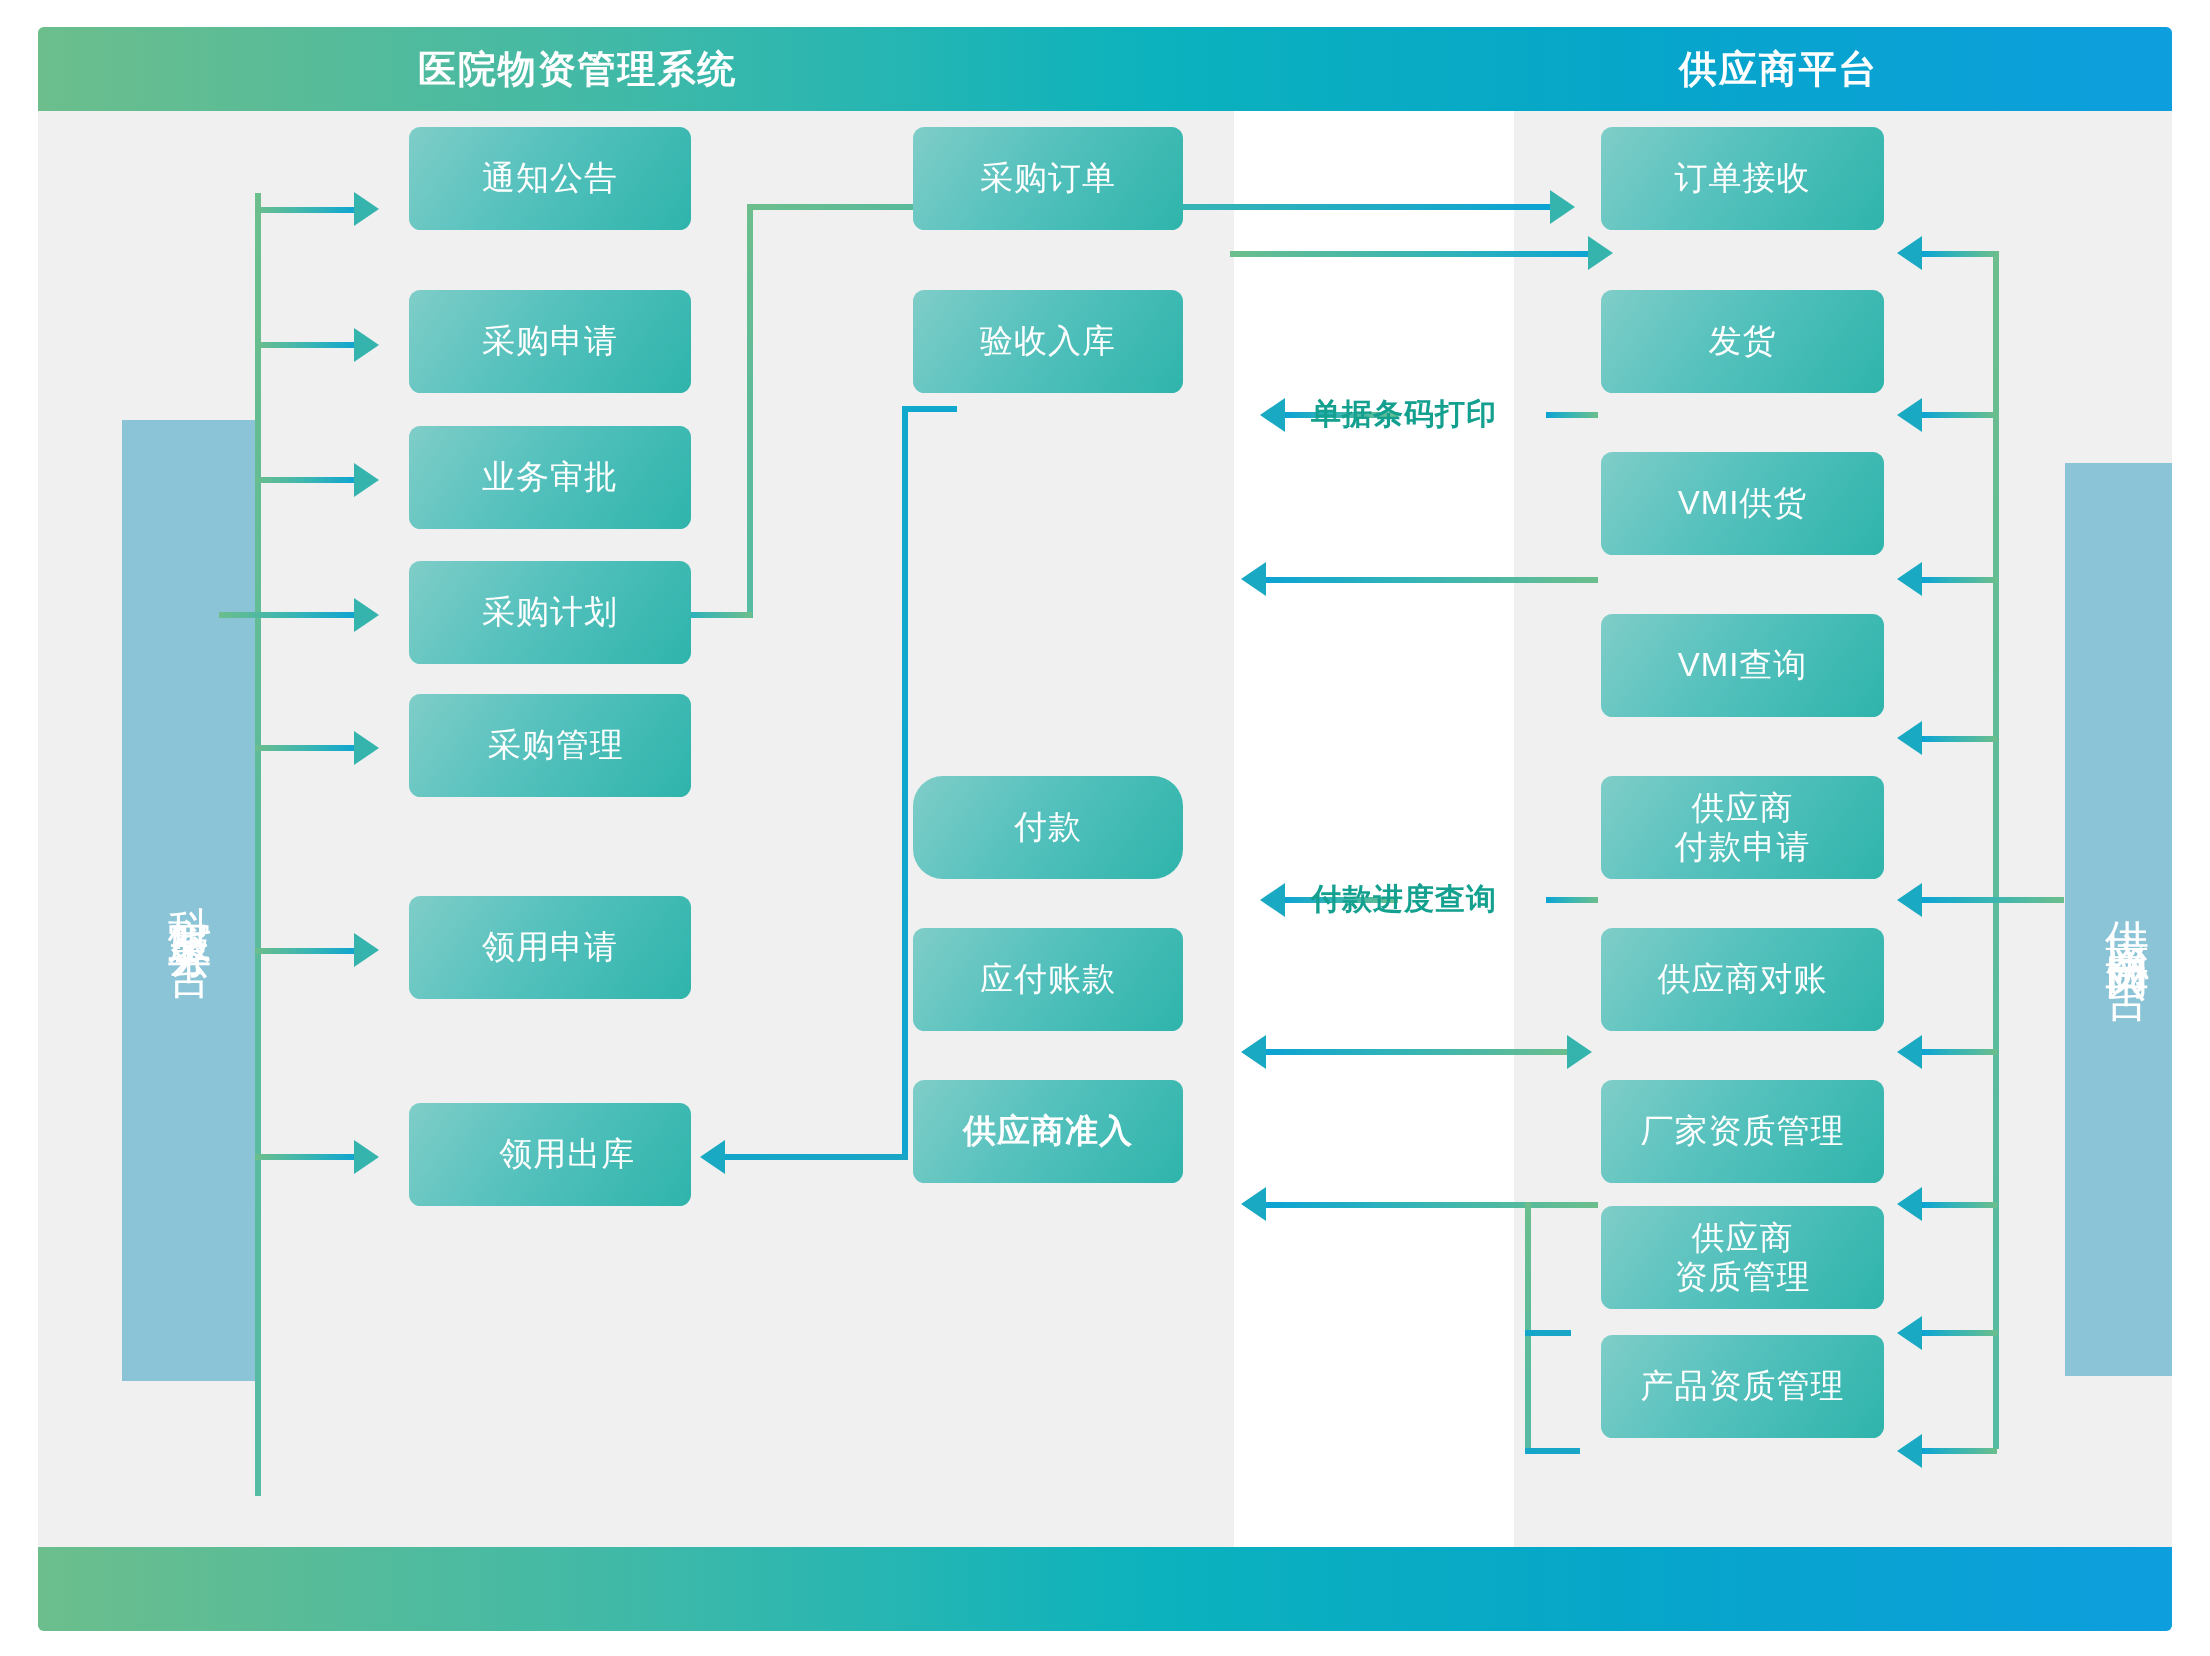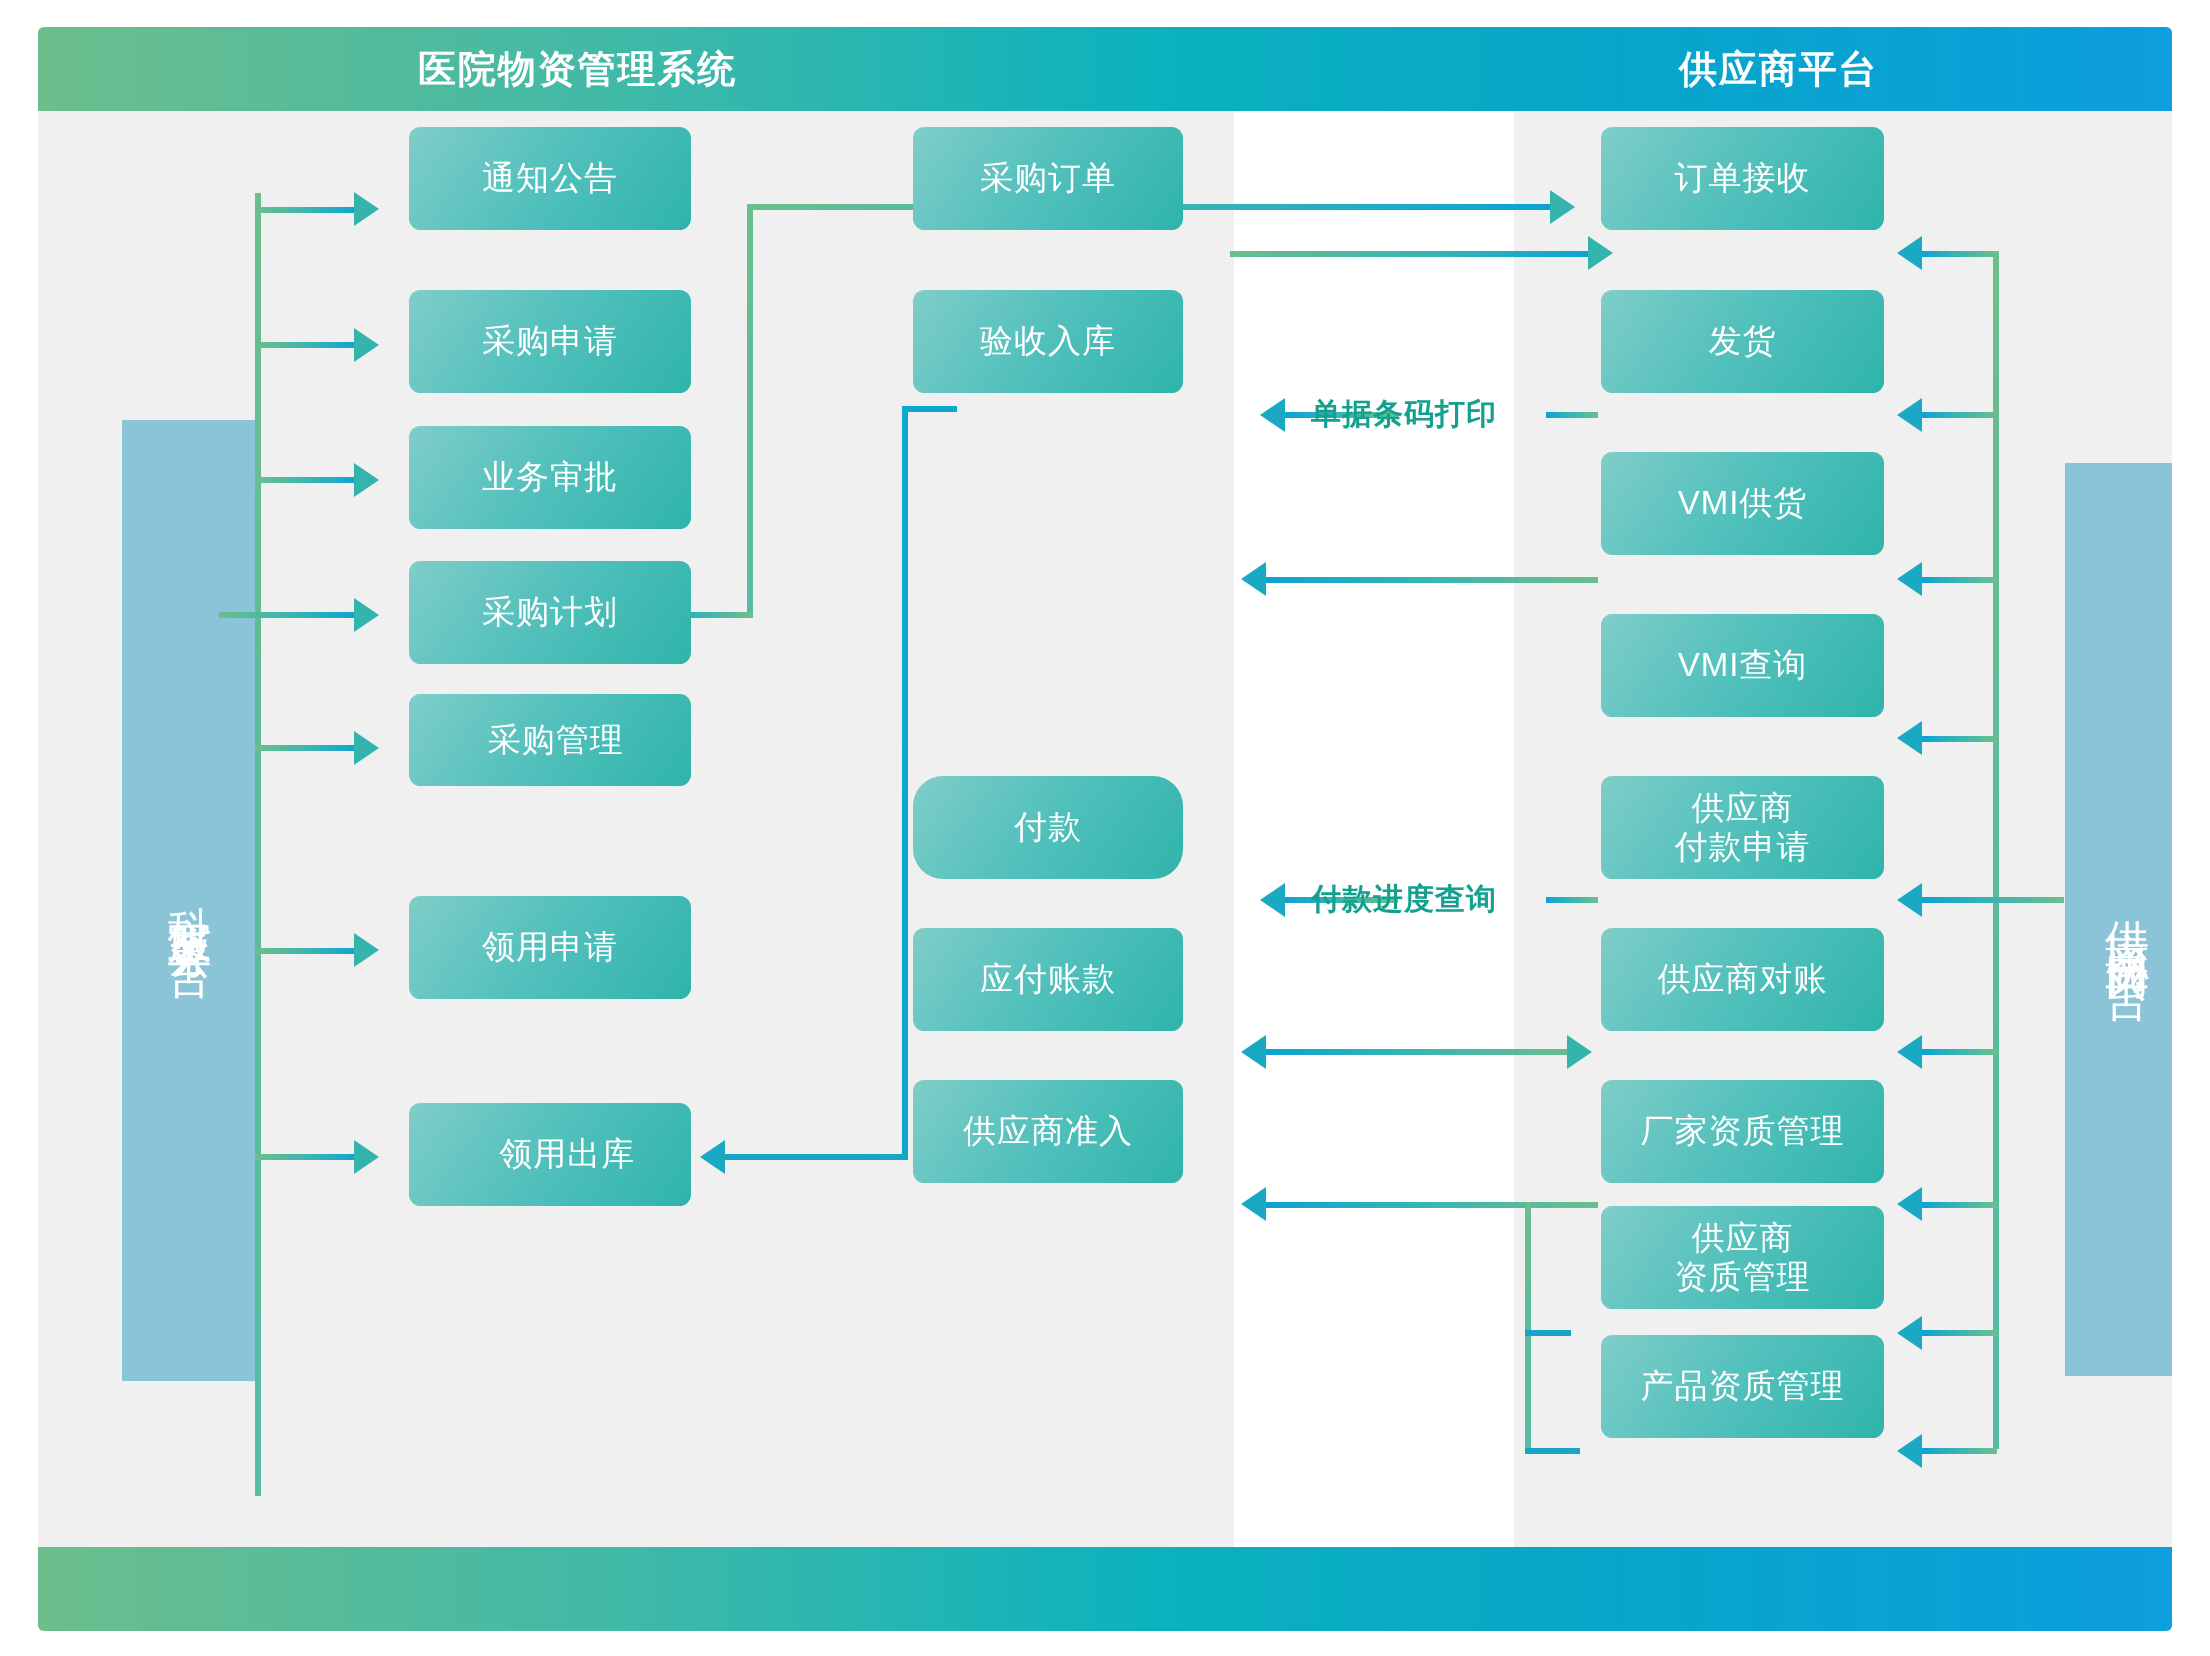--- a/index.html
+++ b/index.html
@@ -190,29 +190,29 @@
     <div class="ln lnh g-green-r" style="left:1883px;top:1303px;width:76px;"></div>
     <div class="arrow arrow-l" style="left:1859px;top:1289px;"></div>
 
     <div class="ln lnh g-green-r" style="left:1883px;top:1421px;width:76px;"></div>
     <div class="arrow arrow-l" style="left:1859px;top:1407px;"></div>
 
     <div class="node" style="left:371px;top:100px;width:282px;height:103px;">通知公告</div>
     <div class="node" style="left:371px;top:263px;width:282px;height:103px;">采购申请</div>
     <div class="node" style="left:371px;top:399px;width:282px;height:103px;">业务审批</div>
     <div class="node" style="left:371px;top:534px;width:282px;height:103px;">采购计划</div>
-    <div class="node" style="left:371px;top:667px;width:282px;height:92px;padding-left:17px;">采购管理</div>
+    <div class="node" style="left:371px;top:667px;width:282px;height:103px;padding-left:17px;">采购管理</div>
     <div class="node" style="left:371px;top:869px;width:282px;height:103px;">领用申请</div>
     <div class="node" style="left:371px;top:1076px;width:282px;height:103px;padding-left:40px;">领用出库</div>
 
     <div class="node" style="left:875px;top:100px;width:270px;height:103px;">采购订单</div>
     <div class="node" style="left:875px;top:263px;width:270px;height:103px;">验收入库</div>
     <div class="node" style="left:875px;top:749px;width:270px;height:103px;border-radius:30px;">付款</div>
     <div class="node" style="left:875px;top:901px;width:270px;height:103px;">应付账款</div>
-    <div class="node" style="left:875px;top:1053px;width:270px;height:103px;">供应商准入</div>
+    <div class="node" style="left:875px;top:1053px;width:270px;height:103px;font-weight:bold;">供应商准入</div>
 
     <div class="node" style="left:1563px;top:100px;width:283px;height:103px;">订单接收</div>
     <div class="node" style="left:1563px;top:263px;width:283px;height:103px;">发货</div>
     <div class="node" style="left:1563px;top:425px;width:283px;height:103px;">VMI供货</div>
     <div class="node" style="left:1563px;top:587px;width:283px;height:103px;">VMI查询</div>
 
     <div class="node two-line" style="left:1563px;top:749px;width:283px;height:103px;flex-direction:column;">
       <span>供应商</span>
       <span>付款申请</span>
     </div>

